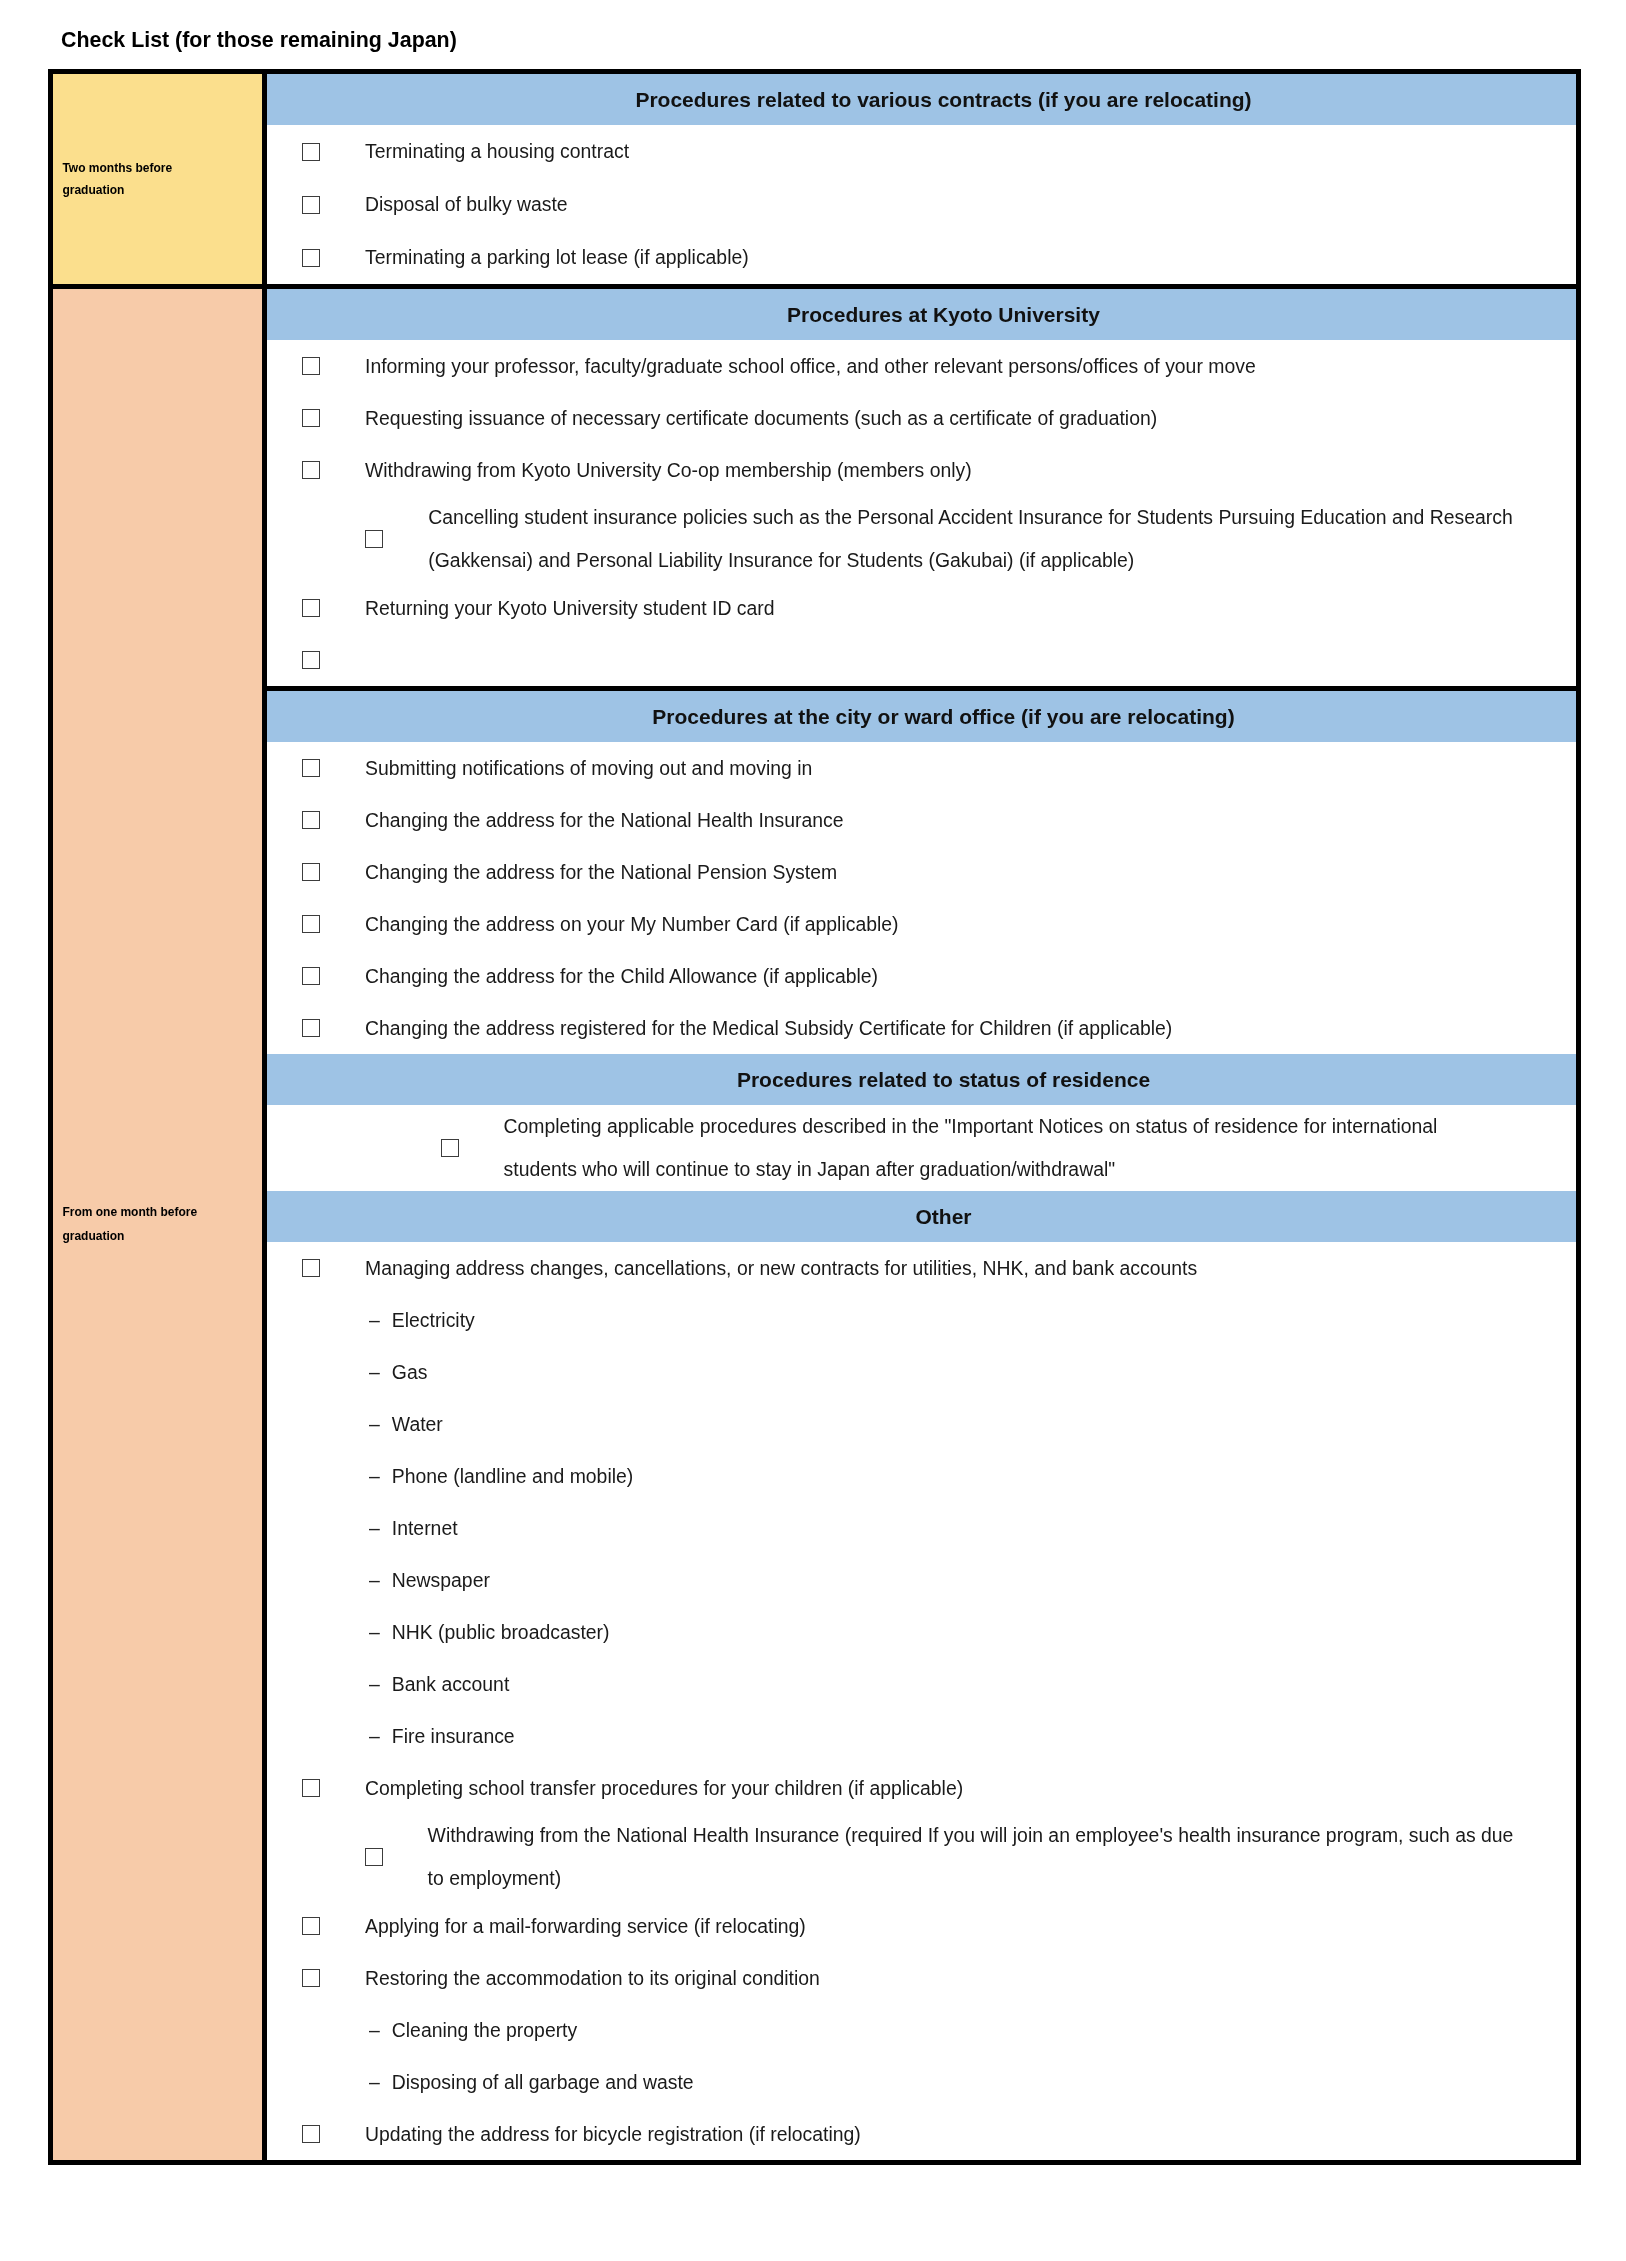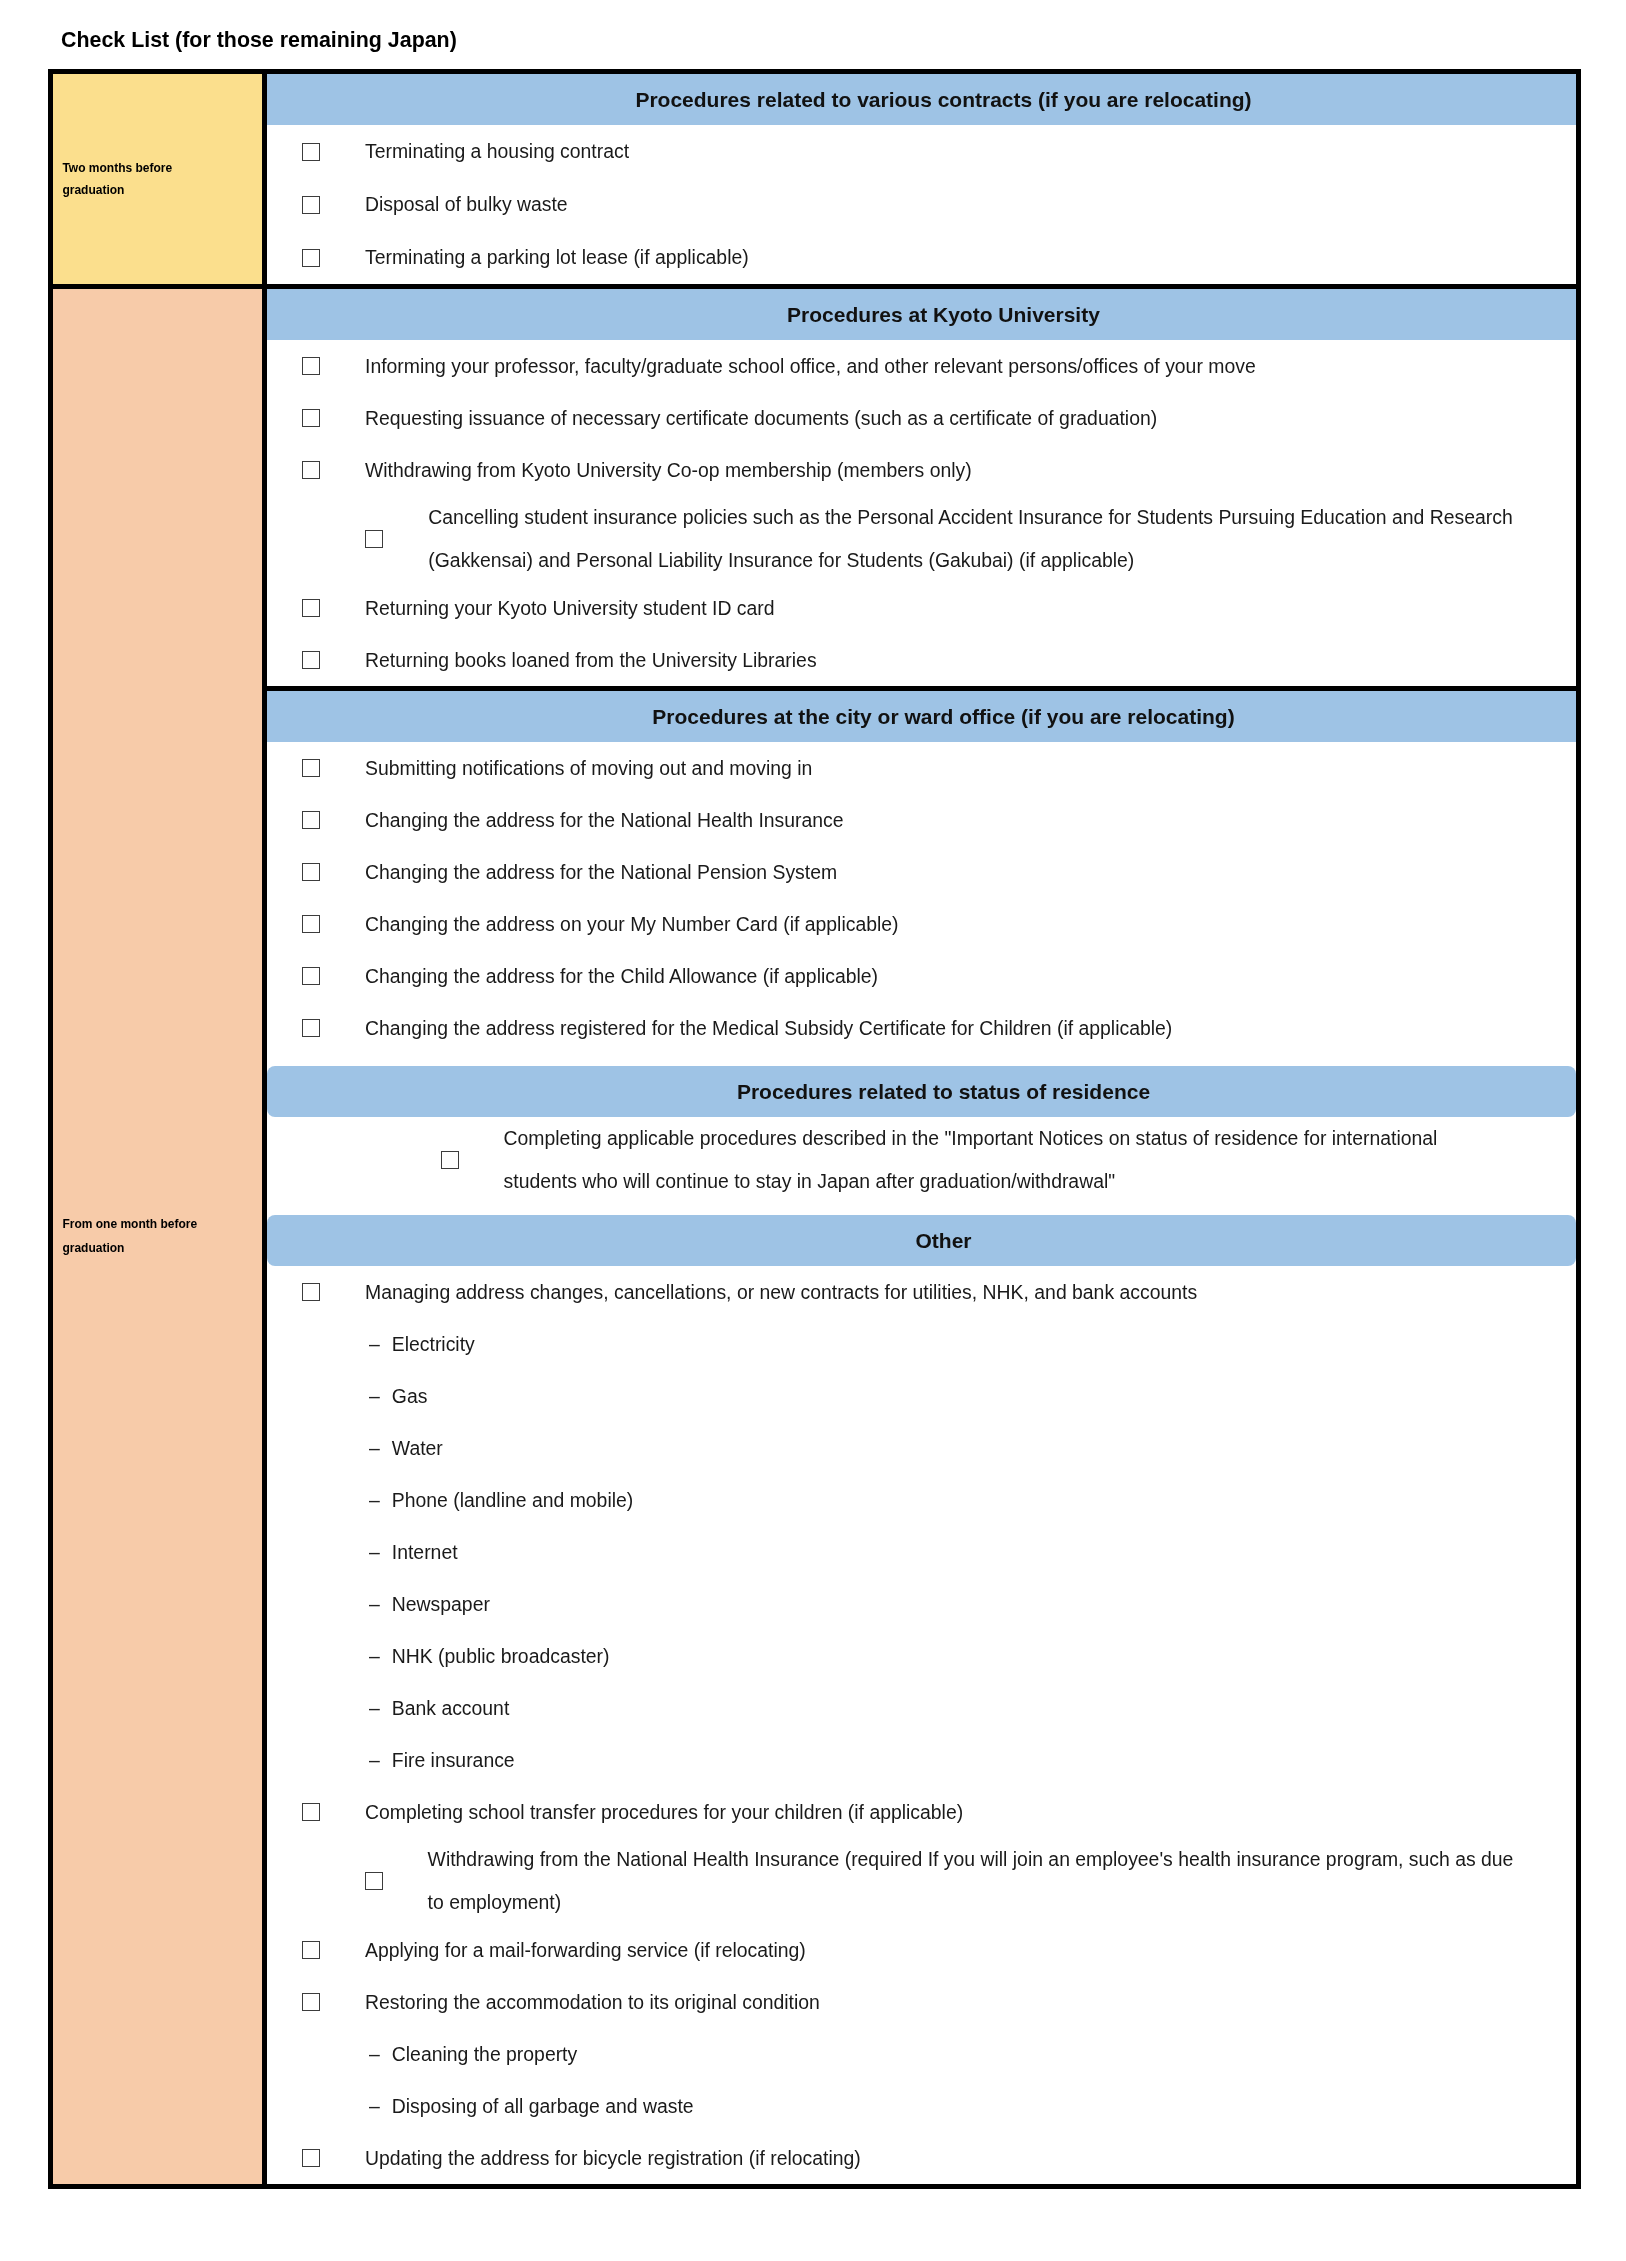--- a/index.html
+++ b/index.html
@@ -29,21 +29,21 @@
     font-size:12px; font-weight:700; color:#000; line-height:1.85;
   }
   .period-label.w200 { width:134px; }
   .period-label.w280 { width:189px; line-height:1.95; }
   .content { flex:1; display:flex; flex-direction:column; min-width:0; }
   .section-header {
     background:#9EC3E5; min-height:51px;
     display:flex; align-items:center; justify-content:center;
     font-size:21px; font-weight:700; color:#111; text-align:center;padding-left:44px;
   }
-  .section-header.gap-top { margin-top:12px;border-radius:8px; }
+  .section-header.gap-top { margin-top:0; }
   .row {
     display:flex; align-items:center; min-height:52px;
     padding-left:35px; font-size:19.4px; background:#fff;
   }
   .g1 .row { min-height:53px; }
   .row.two { min-height:83px;justify-content:center; }
   .row .text { line-height:43px; white-space:nowrap; color:#1a1a1a; }
   .row.two .text { white-space:normal; }
   .checkbox {
     width:18px; height:18px; box-sizing:border-box;
@@ -109,21 +109,20 @@
           <div>Cancelling student insurance policies such as the Personal Accident Insurance for Students Pursuing Education and Research</div>
           <div>(Gakkensai) and Personal Liability Insurance for Students (Gakubai) (if applicable)</div>
         </span>
       </div>
       <div class="row">
         <span class="checkbox"></span>
         <span class="text">Returning your Kyoto University student ID card</span>
       </div>
       <div class="row">
         <span class="checkbox"></span>
-        <span class="text">Returning books loaned from the University Libraries</span>
       </div>
 
       <div class="section-separator"></div>
 
       <div class="section-header">Procedures at the city or ward office (if you are relocating)</div>
       <div class="row">
         <span class="checkbox"></span>
         <span class="text">Submitting notifications of moving out and moving in</span>
       </div>
       <div class="row">

